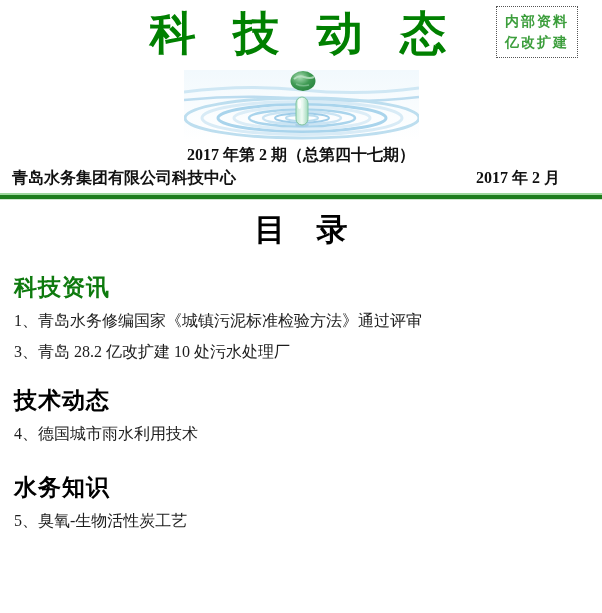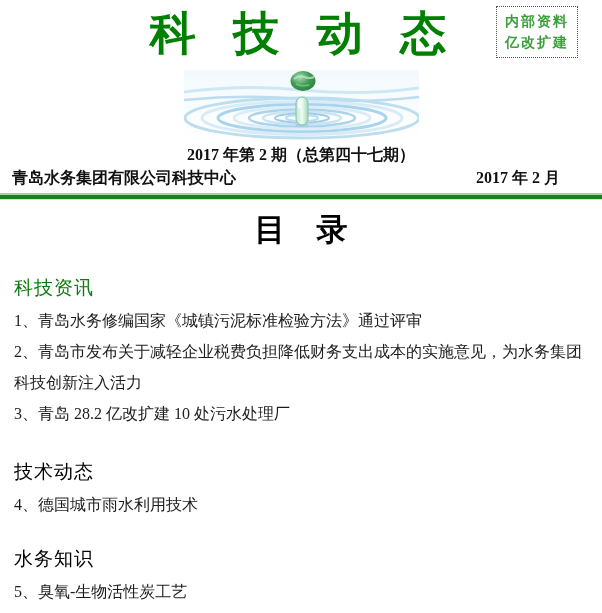--- a/index.html
+++ b/index.html
@@ -52,25 +52,25 @@
   }
   .toc-heading{
     margin:9px 0 0;
     text-align:center;
     font-size:31px;line-height:42px;
     font-weight:bold;
     color:#000;
   }
   .toc{padding:0 8px 0 14px;}
   .toc-section{margin-top:26px;}
-  .toc-section + .toc-section{margin-top:32px;}
+  .toc-section + .toc-section{margin-top:23px;}
   .toc-section:last-child{margin-top:28px;}
   .toc-section-title{
-    font-weight:normal;
-    font-size:19px;line-height:22px;
+    font-weight:bold;
+    font-size:23px;line-height:22px;
     margin-bottom:6px;
     letter-spacing:1px;
   }
   .toc-item{
     font-size:16px;line-height:31px;
     color:#1c1c1c;
   }
 </style>
 </head>
 <body>
@@ -133,21 +133,20 @@
   </div>
 
   <div class="green-band"></div>
 
   <h2 class="toc-heading">目　录</h2>
 
   <div class="toc">
       <div class="toc-section">
         <div class="toc-section-title" style="color: rgb(14, 122, 14);">科技资讯</div>
         <div class="toc-item">1、青岛水务修编国家《城镇污泥标准检验方法》通过评审</div>
-        <div class="toc-item">2、青岛市发布关于减轻企业税费负担降低财务支出成本的实施意见，为水务集团科技创新注入活力</div>
         <div class="toc-item">3、青岛 28.2 亿改扩建 10 处污水处理厂</div>
       </div>
       <div class="toc-section">
         <div class="toc-section-title" style="color: rgb(0, 0, 0);">技术动态</div>
         <div class="toc-item">4、德国城市雨水利用技术</div>
       </div>
       <div class="toc-section">
         <div class="toc-section-title" style="color: rgb(0, 0, 0);">水务知识</div>
         <div class="toc-item">5、臭氧-生物活性炭工艺</div>
       </div>

